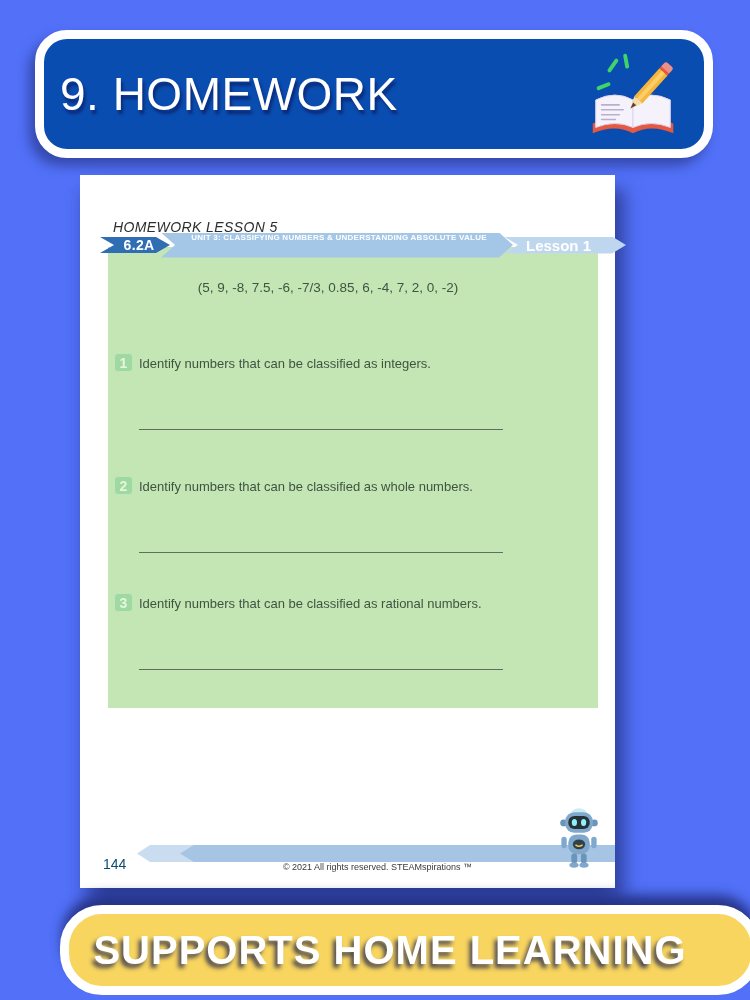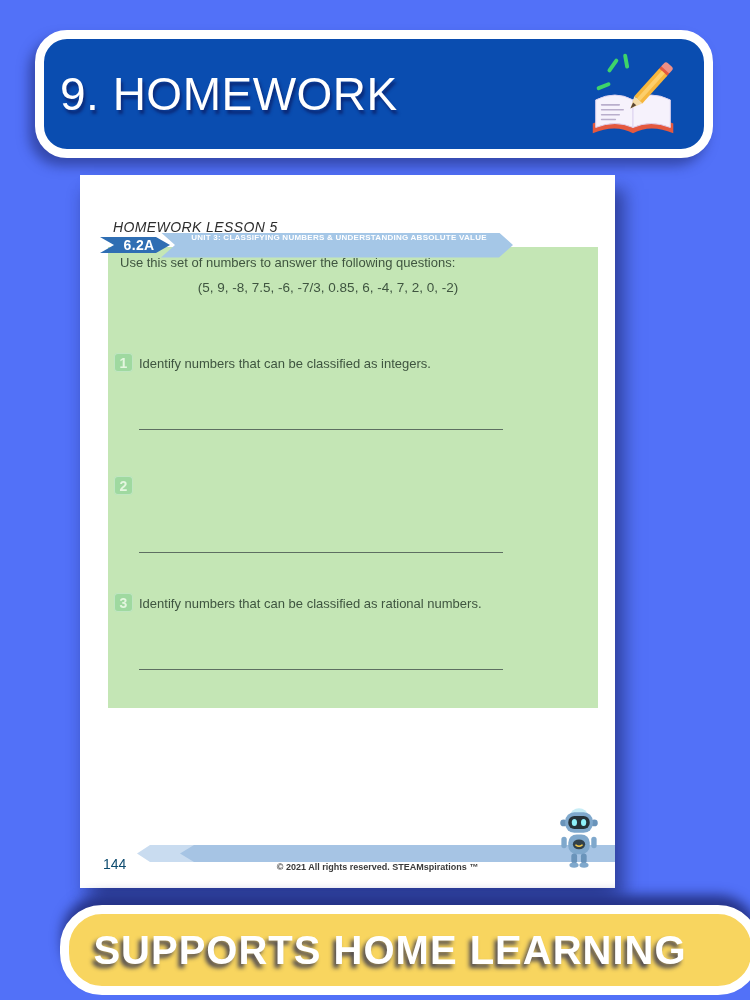--- a/index.html
+++ b/index.html
@@ -64,21 +64,21 @@
   .answer-line{position:absolute;left:31px;top:76px;width:364px;height:0;
     border-bottom:1.5px solid #5E6F62;}
 
   
   .footer-bar-light{position:absolute;left:57px;top:670px;width:60px;height:17px;background:#C9DCF0;
     clip-path:polygon(0 50%,13px 0,100% 0,100% 100%,13px 100%);}
   .footer-bar-main{position:absolute;left:100px;top:670px;width:435px;height:17px;background:#A6C4E4;
     clip-path:polygon(0 50%,14px 0,100% 0,100% 100%,14px 100%);}
   .page-number{position:absolute;left:23px;top:681px;font-size:14px;color:#0c4a6e;text-align:center;}
   .copyright{position:absolute;left:60px;right:0;top:687px;text-align:center;
-    font-size:9px;font-weight:bold;color:#3a3a3a;}
+    font-size:9px;font-weight:normal;color:#3a3a3a;}
   .robot{position:absolute;left:476px;top:629px;width:46px;height:70px;}
 
   
   .bottom-banner{
     position:absolute;left:60px;top:905px;width:700px;height:90px;
     box-sizing:border-box;background:#F8D55F;
     border:9px solid #ffffff;border-radius:42px;
     box-shadow:0 -12px 12px -2px rgba(28,38,110,0.8);
     display:flex;align-items:center;justify-content:center;
   }
@@ -127,36 +127,37 @@
     </svg>
   </div>
 </div>
 
 <div class="page">
 
   <div class="ribbon">
     <div class="rib-tri"></div>
     <div class="rib-seg seg-code">6.2A</div>
     <div class="rib-seg seg-unit">UNIT 3: CLASSIFYING NUMBERS &amp; UNDERSTANDING ABSOLUTE VALUE</div>
+    <div class="rib-seg seg-lesson">Lesson 1</div>
   </div>
 
   <div class="hw-title">HOMEWORK LESSON 5</div>
 
   <div class="green-box">
-    <div class="instructions">Use this set of numbers to answer the following questions:</div>
     <div class="number-set">(5, 9, -8, 7.5, -6, -7/3, 0.85, 6, -4, 7, 2, 0, -2)</div>
 
     <div class="question q1">
       <div class="q-badge">1</div>
       <div class="q-text">Identify numbers that can be classified as integers.</div>
       <div class="answer-line"></div>
     </div>
 
     <div class="question q2">
       <div class="q-badge">2</div>
+      <div class="q-text">Identify numbers that can be classified as whole numbers.</div>
       <div class="answer-line"></div>
     </div>
 
     <div class="question q3">
       <div class="q-badge">3</div>
       <div class="q-text">Identify numbers that can be classified as rational numbers.</div>
       <div class="answer-line"></div>
     </div>
   </div>
 

